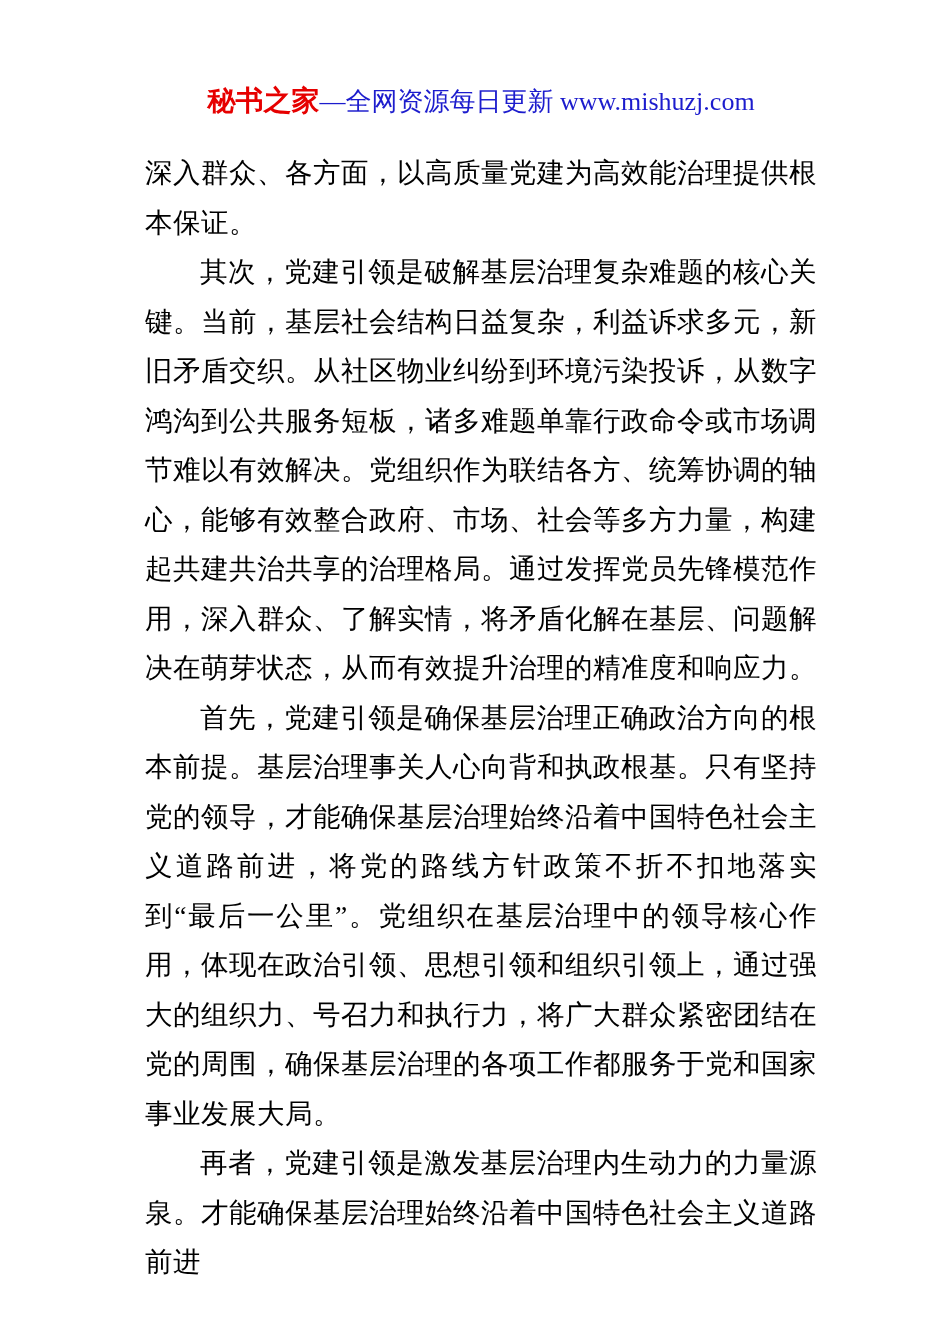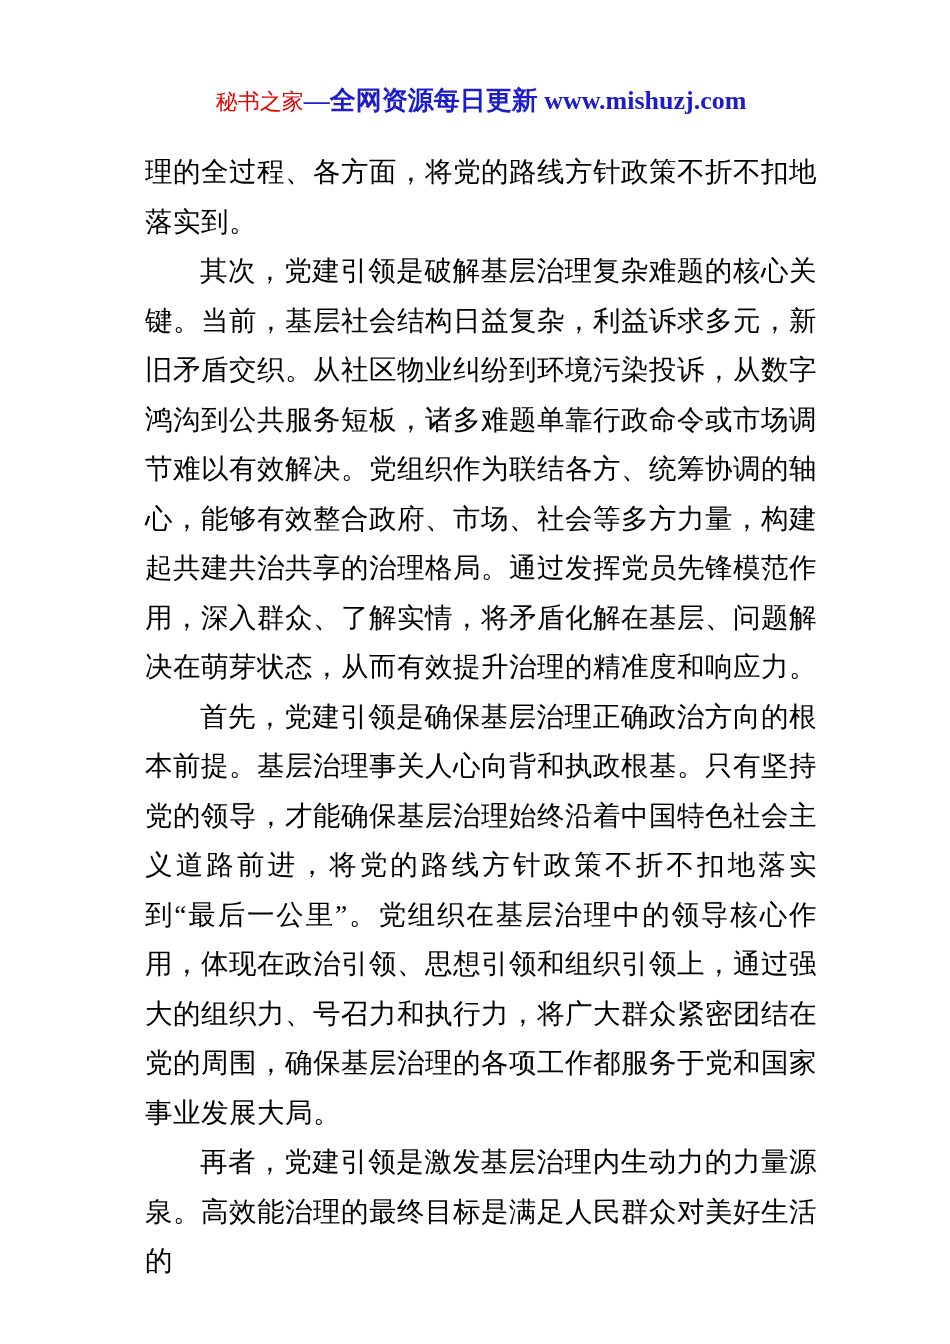--- a/index.html
+++ b/index.html
@@ -19,28 +19,28 @@
       font-family: "Liberation Serif", "DejaVu Serif", serif;
     }
     .doc-header {
       text-align: center;
       white-space: nowrap;
       margin: 0 0 26px 0;
       line-height: 34px;
     }
     .site-name {
       color: #e60000;
-      font-weight: normal;
-      font-size: 22px;
+      font-weight: bold;
+      font-size: 28px;
       font-family: "Liberation Serif", "DejaVu Serif", serif;
       text-align: right;
     }
     .tagline, .site-url {
       color: #1c1ccd;
-      font-weight: bold;
+      font-weight: normal;
       font-size: 26px;
     }
     .body-text {
       color: #000000;
     }
     .body-text p {
       margin: 0;
       font-size: 27.5px;
       line-height: 49.5px;
       text-align: justify;
@@ -55,19 +55,19 @@
 </head>
 <body>
 
 <div class="page">
 
   <div class="doc-header">
     <span class="site-name">秘书之家</span><span class="tagline">—全网资源每日更新 </span><span class="site-url">www.mishuzj.com</span>
   </div>
 
   <div class="body-text">
-    <p class="para">理的全过程、各方面，将党的路线方针政策不折不扣地落实到。</p>
+    <p class="para">深入群众、各方面，以高质量党建为高效能治理提供根本保证。</p>
     <p class="para indented">其次，党建引领是破解基层治理复杂难题的核心关键。当前，基层社会结构日益复杂，利益诉求多元，新旧矛盾交织。从社区物业纠纷到环境污染投诉，从数字鸿沟到公共服务短板，诸多难题单靠行政命令或市场调节难以有效解决。党组织作为联结各方、统筹协调的轴心，能够有效整合政府、市场、社会等多方力量，构建起共建共治共享的治理格局。通过发挥党员先锋模范作用，深入群众、了解实情，将矛盾化解在基层、问题解决在萌芽状态，从而有效提升治理的精准度和响应力。</p>
     <p class="para indented">首先，党建引领是确保基层治理正确政治方向的根本前提。基层治理事关人心向背和执政根基。只有坚持党的领导，才能确保基层治理始终沿着中国特色社会主义道路前进，将党的路线方针政策不折不扣地落实到“最后一公里”。党组织在基层治理中的领导核心作用，体现在政治引领、思想引领和组织引领上，通过强大的组织力、号召力和执行力，将广大群众紧密团结在党的周围，确保基层治理的各项工作都服务于党和国家事业发展大局。</p>
-    <p class="para indented">再者，党建引领是激发基层治理内生动力的力量源泉。高效能治理的最终目标是满足人民群众对美好生活的</p>
+    <p class="para indented">再者，党建引领是激发基层治理内生动力的力量源泉。才能确保基层治理始终沿着中国特色社会主义道路前进</p>
   </div>
 
 </div>
 
 </body></html>

